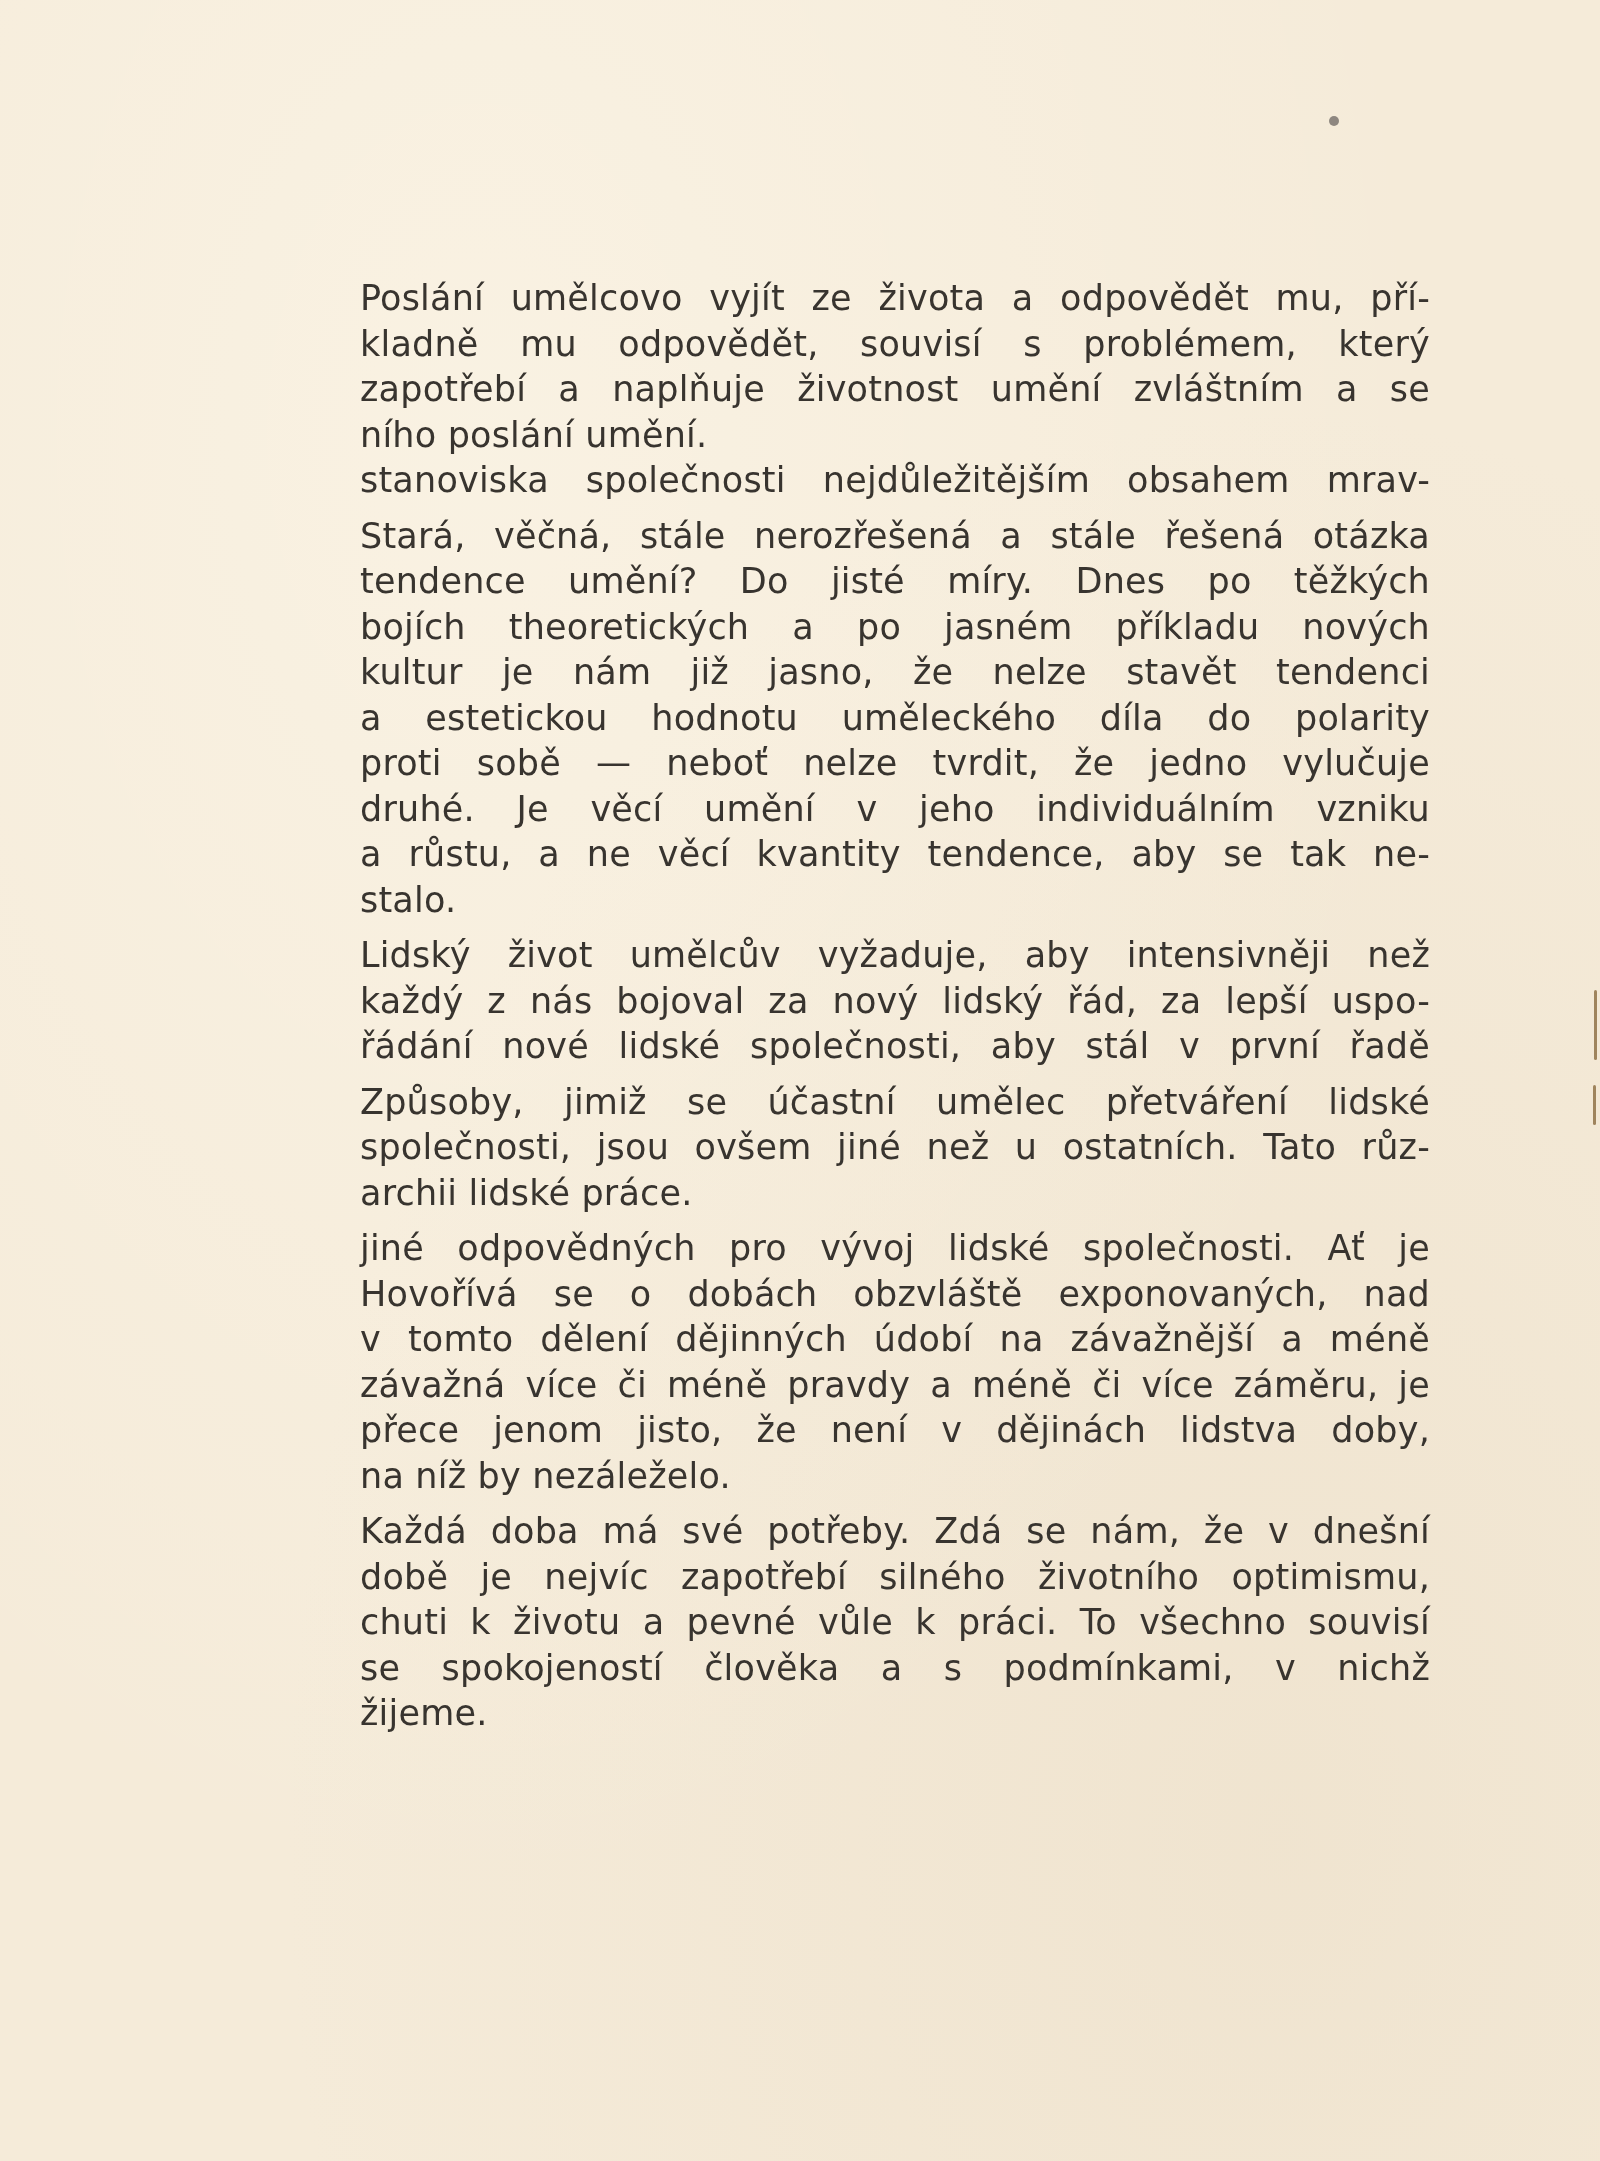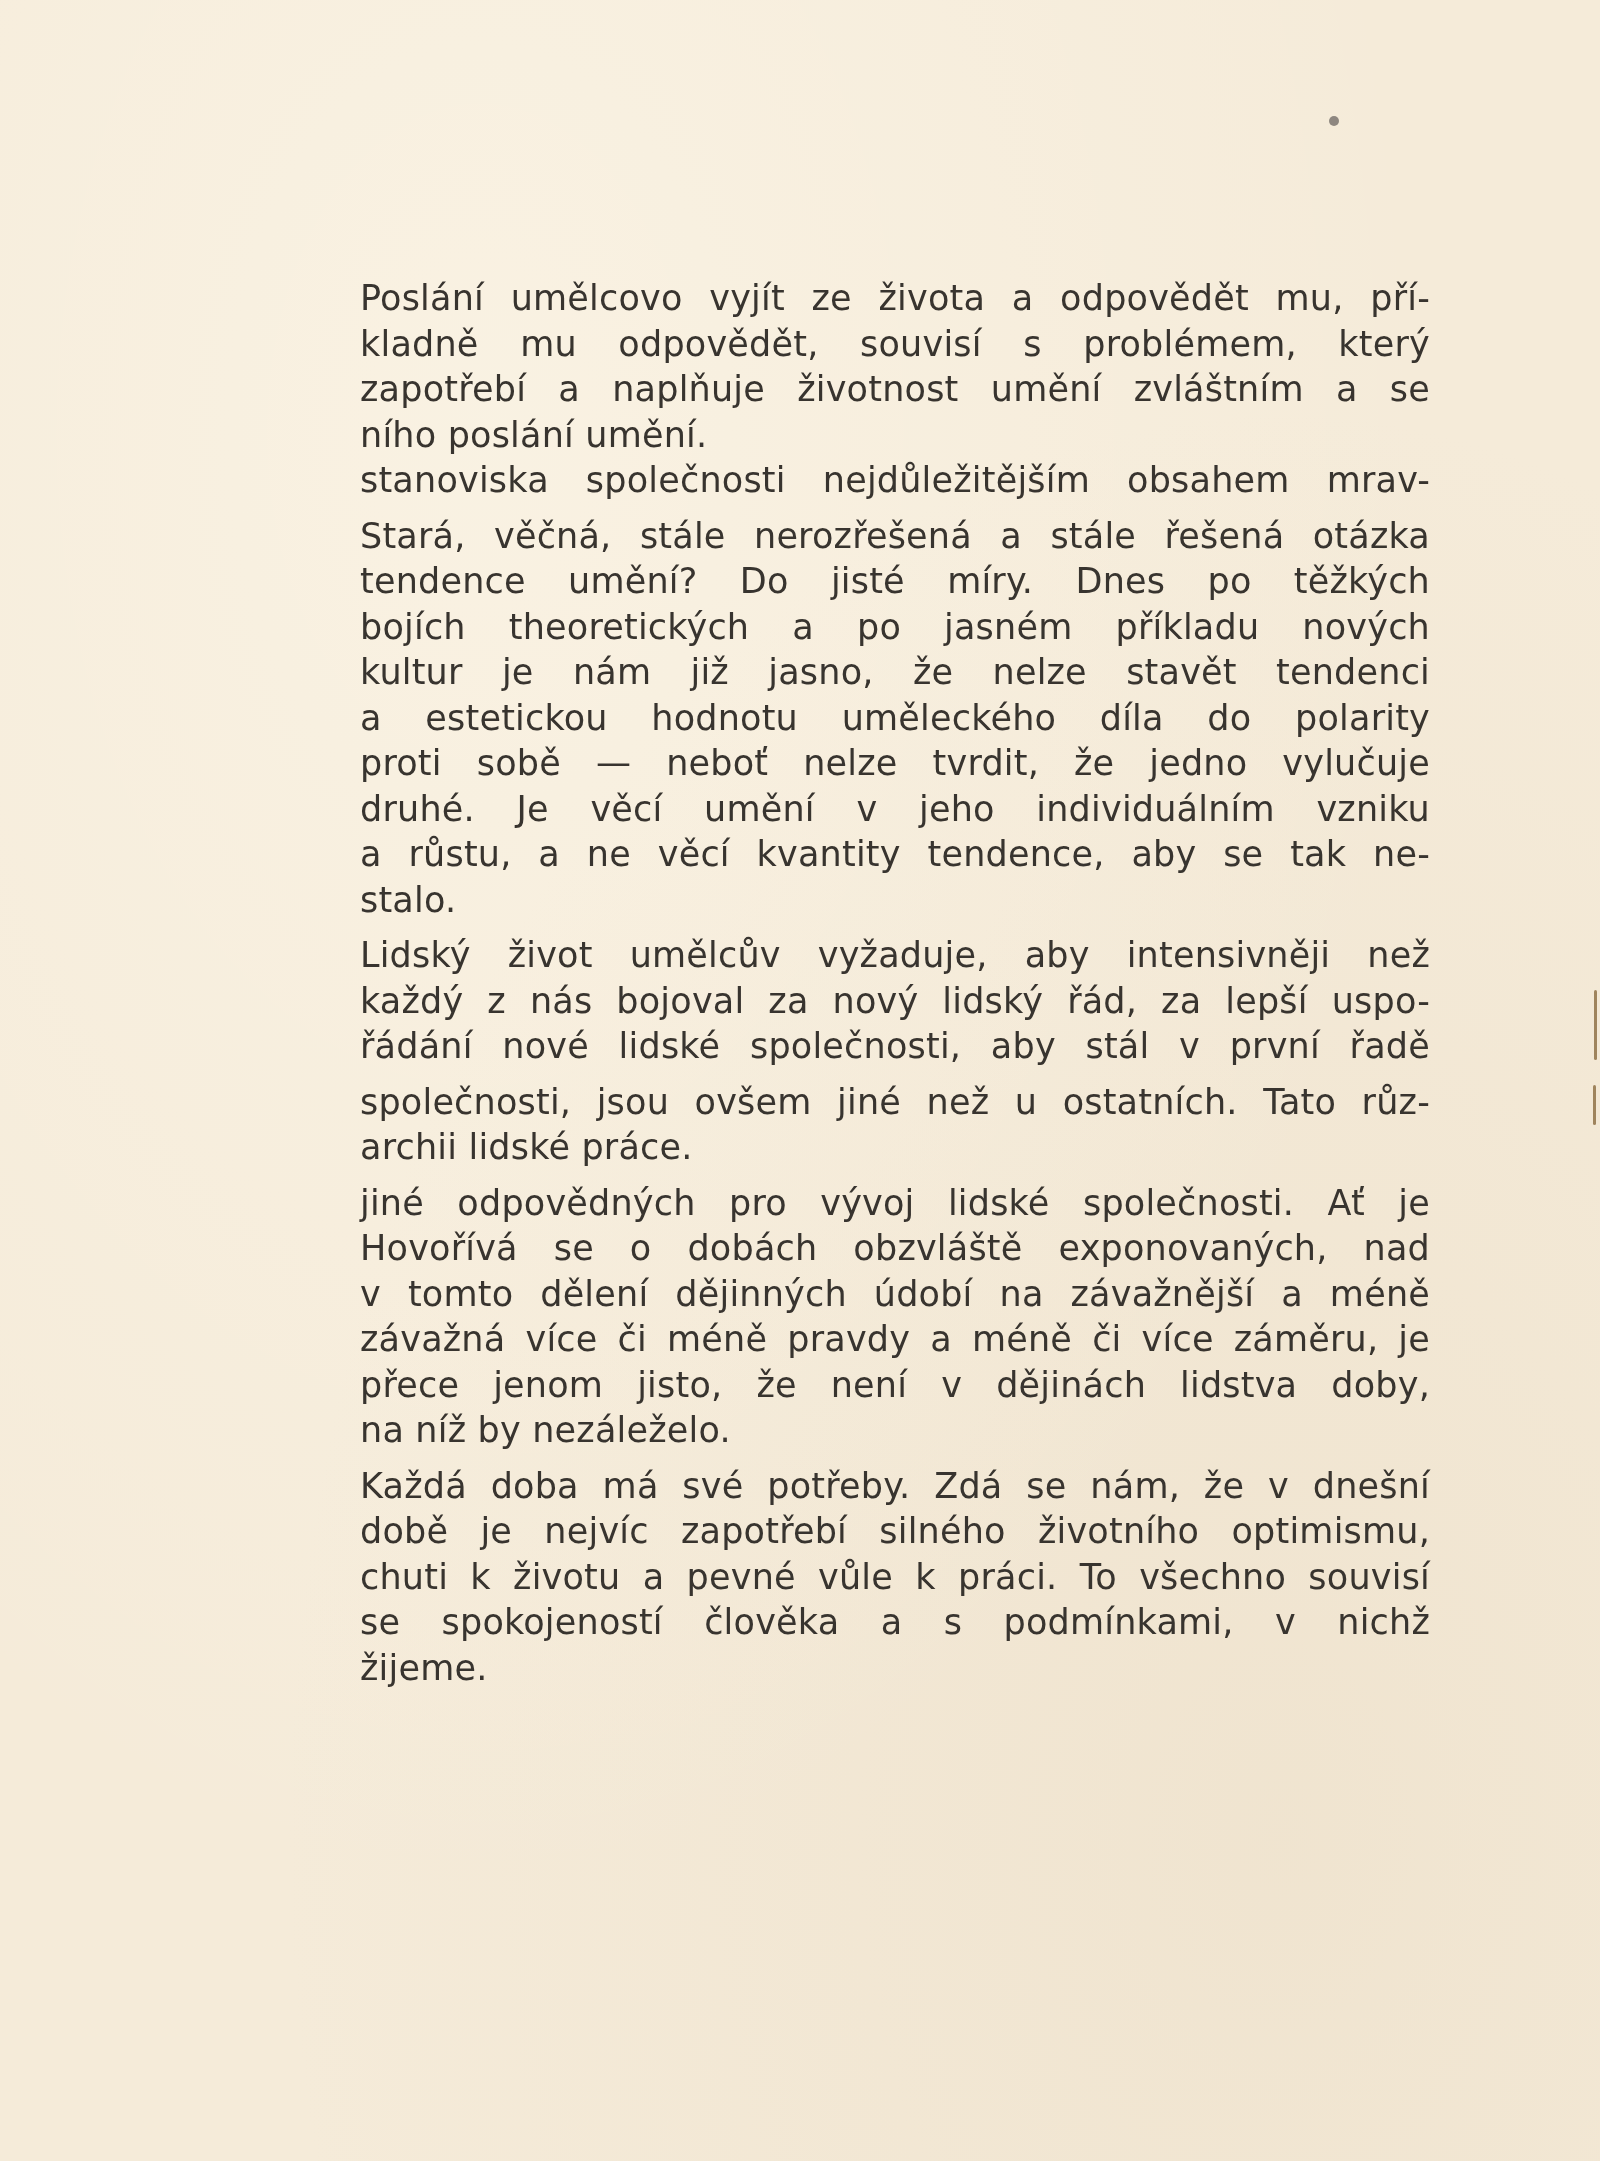--- a/index.html
+++ b/index.html
@@ -99,20 +99,21 @@
       <span class="line last">stalo.</span>
     </div>
 
     <div class="para">
       <span class="line">Lidský život umělcův vyžaduje, aby intensivněji než</span>
       <span class="line">každý z nás bojoval za nový lidský řád, za lepší uspo-</span>
       <span class="line">řádání nové lidské společnosti, aby stál v první řadě</span>
     </div>
 
     <div class="para">
+      <span class="line">Způsoby, jimiž se účastní umělec přetváření lidské</span>
       <span class="line">společnosti, jsou ovšem jiné než u ostatních. Tato růz-</span>
       <span class="line last">archii lidské práce.</span>
     </div>
 
     <div class="para">
       <span class="line">jiné odpovědných pro vývoj lidské společnosti. Ať je</span>
       <span class="line">Hovořívá se o dobách obzvláště exponovaných, nad</span>
       <span class="line">v tomto dělení dějinných údobí na závažnější a méně</span>
       <span class="line">závažná více či méně pravdy a méně či více záměru, je</span>
       <span class="line">přece jenom jisto, že není v dějinách lidstva doby,</span>

